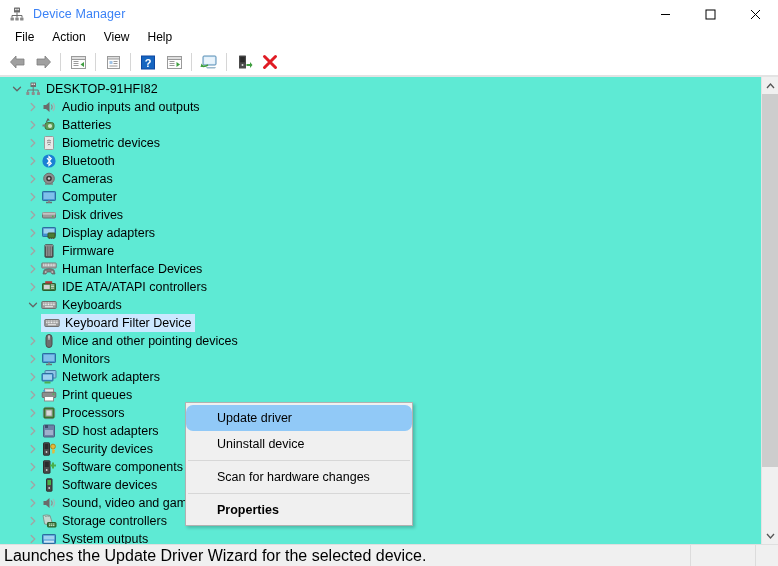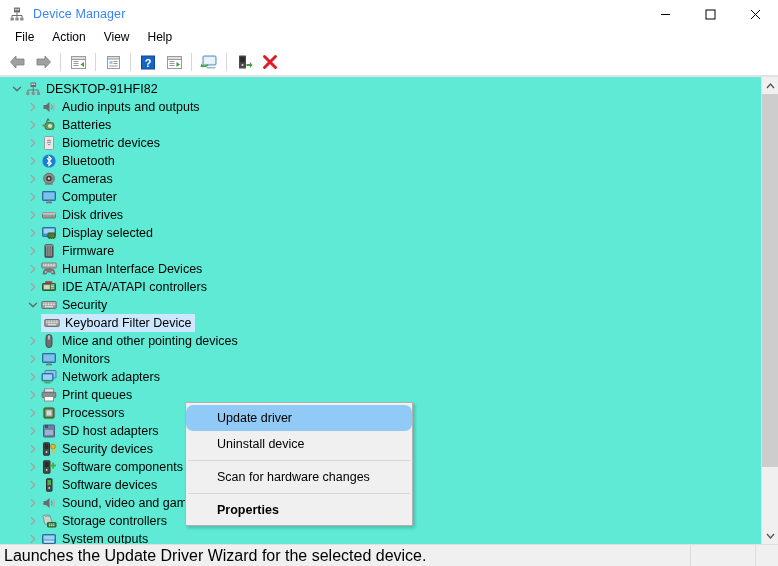--- a/index.html
+++ b/index.html
@@ -452,21 +452,21 @@
             </svg>
           </span>
           <span class="ico">
             <svg width="16" height="16" viewBox="0 0 16 16">
               <rect x="1.5" y="2.5" width="13" height="9" rx="0.7" fill="#3f8fce" stroke="#2d6d9e"></rect>
               <rect x="2.6" y="3.6" width="10.8" height="5" fill="#9fd2ef"></rect>
               <rect x="7" y="8" width="7" height="5" rx="0.5" fill="#4d7d36" stroke="#355723"></rect>
               <path d="M8 13.5 h1 M10 13.5 h1 M12 13.5 h1" stroke="#555" stroke-width="1"></path>
             </svg>
           </span>
-          <span class="lbl">Display selected</span>
+          <span class="lbl">Display adapters</span>
         </div>
         <div class="row depth1">
           <span class="chev">
             <svg width="10" height="10" viewBox="0 0 10 10">
               <path d="M3.2 1.5 L6.8 5 L3.2 8.5" stroke="#a3a3a3" stroke-width="1.3" fill="none" stroke-linecap="round" stroke-linejoin="round"></path>
             </svg>
           </span>
           <span class="ico">
             <svg width="16" height="16" viewBox="0 0 16 16">
               <rect x="4" y="1.8" width="8" height="12.4" rx="0.6" fill="#5e5e5e" stroke="#3d3d3d"></rect>
@@ -514,21 +514,21 @@
             <svg width="10" height="10" viewBox="0 0 10 10">
               <path d="M1.5 3.2 L5 6.8 L8.5 3.2" stroke="#646464" stroke-width="1.3" fill="none" stroke-linecap="round" stroke-linejoin="round"></path>
             </svg>
           </span>
           <span class="ico">
             <svg width="16" height="16" viewBox="0 0 16 16">
               <rect x="0.8" y="4.5" width="14.4" height="7" rx="0.7" fill="#9d9d9d" stroke="#6f6f6f"></rect>
               <path d="M2.2 6 h1 M3.8 6 h1 M5.4 6 h1 M7 6 h1 M8.6 6 h1 M10.2 6 h1 M11.8 6 h1 M13.4 6 h0.8 M2.2 7.6 h1 M3.8 7.6 h1 M5.4 7.6 h1 M7 7.6 h1 M8.6 7.6 h1 M10.2 7.6 h1 M11.8 7.6 h1 M13.4 7.6 h0.8 M4 9.8 h8" stroke="#f0f0f0" stroke-width="1.1"></path>
             </svg>
           </span>
-          <span class="lbl">Security</span>
+          <span class="lbl">Keyboards</span>
         </div>
         <div class="row depth2 selected">
           <div class="selbox" style="left: 41px; width: 154.453px;"></div>
           <span class="ico">
             <svg width="16" height="16" viewBox="0 0 16 16">
               <rect x="0.8" y="4.5" width="14.4" height="7" rx="0.7" fill="#9d9d9d" stroke="#6f6f6f"></rect>
               <path d="M2.2 6 h1 M3.8 6 h1 M5.4 6 h1 M7 6 h1 M8.6 6 h1 M10.2 6 h1 M11.8 6 h1 M13.4 6 h0.8 M2.2 7.6 h1 M3.8 7.6 h1 M5.4 7.6 h1 M7 7.6 h1 M8.6 7.6 h1 M10.2 7.6 h1 M11.8 7.6 h1 M13.4 7.6 h0.8 M4 9.8 h8" stroke="#f0f0f0" stroke-width="1.1"></path>
             </svg>
           </span>
           <span class="lbl">Keyboard Filter Device</span>

